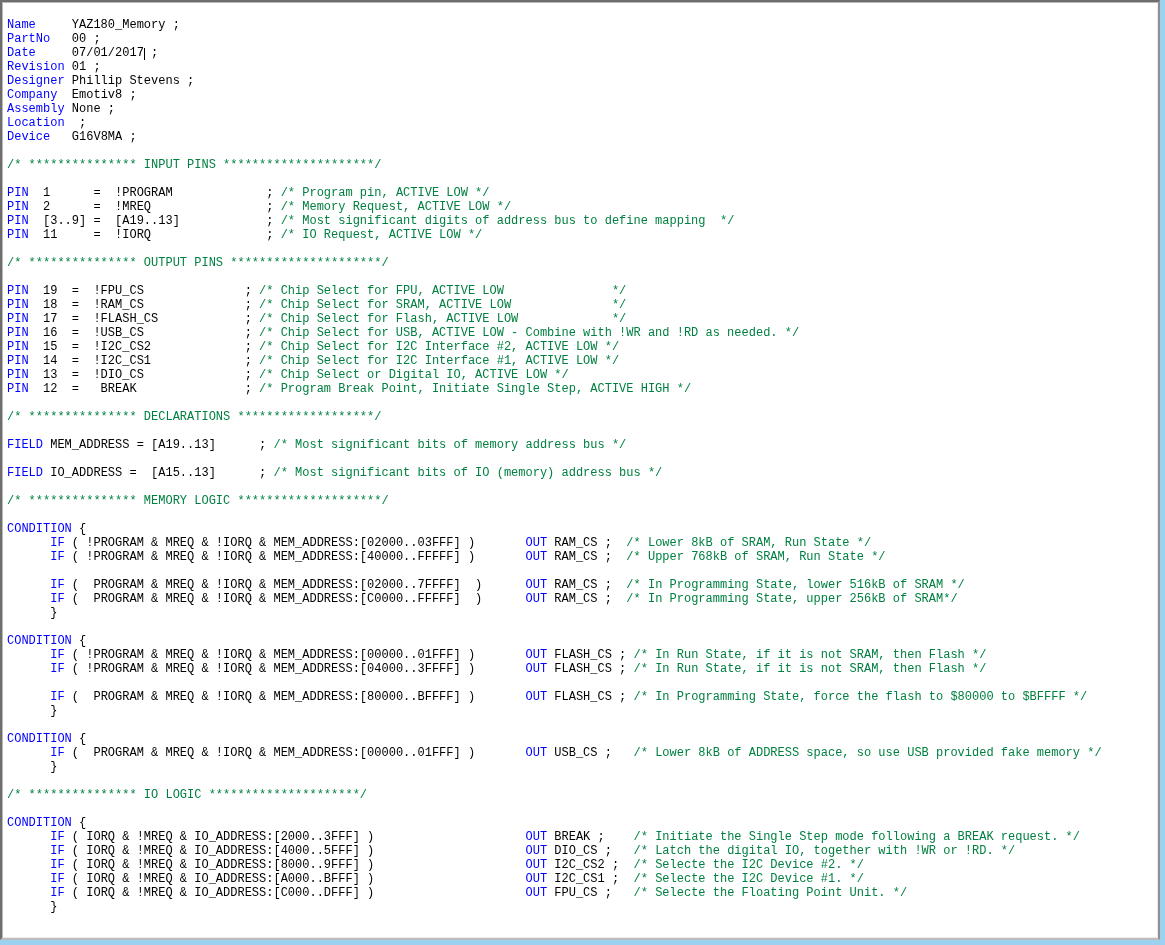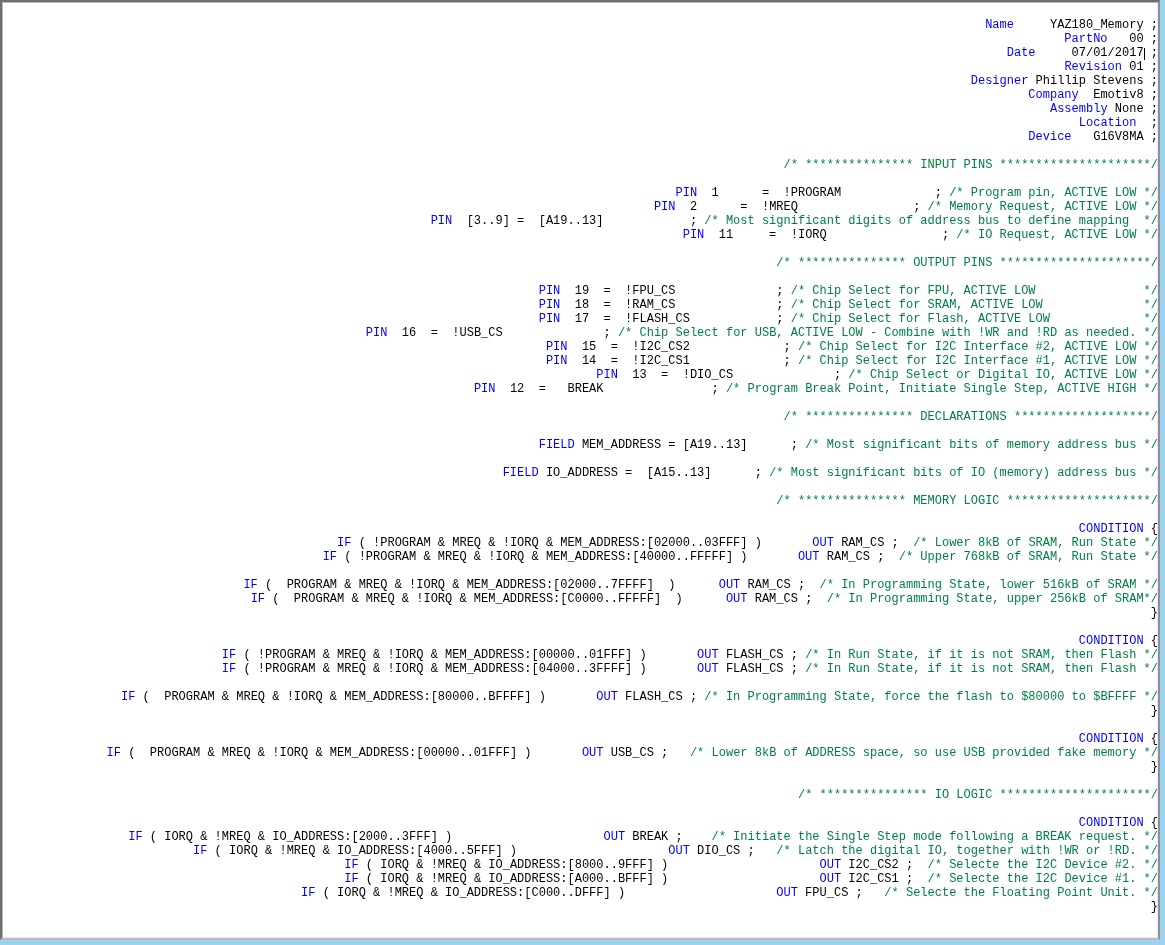--- a/index.html
+++ b/index.html
@@ -31,21 +31,20 @@
   }
   .code {
     position: absolute;
     left: 0;
     top: 0;
     right: 0;
     bottom: 0;
     padding: 4px 0 0 5px;
     font: 12px/14px "Liberation Mono", "DejaVu Sans Mono", monospace;
     cursor: text;
-    text-align: right;
   }
   .line {
     height: 14px;
     white-space: pre;
   }
   .keyword { color: var(--kw, #0000ff); }
   .plain   { color: var(--tx, #000000); }
   .comment { color: var(--cm, #008040); }
   .caret {
     display: inline-block;

